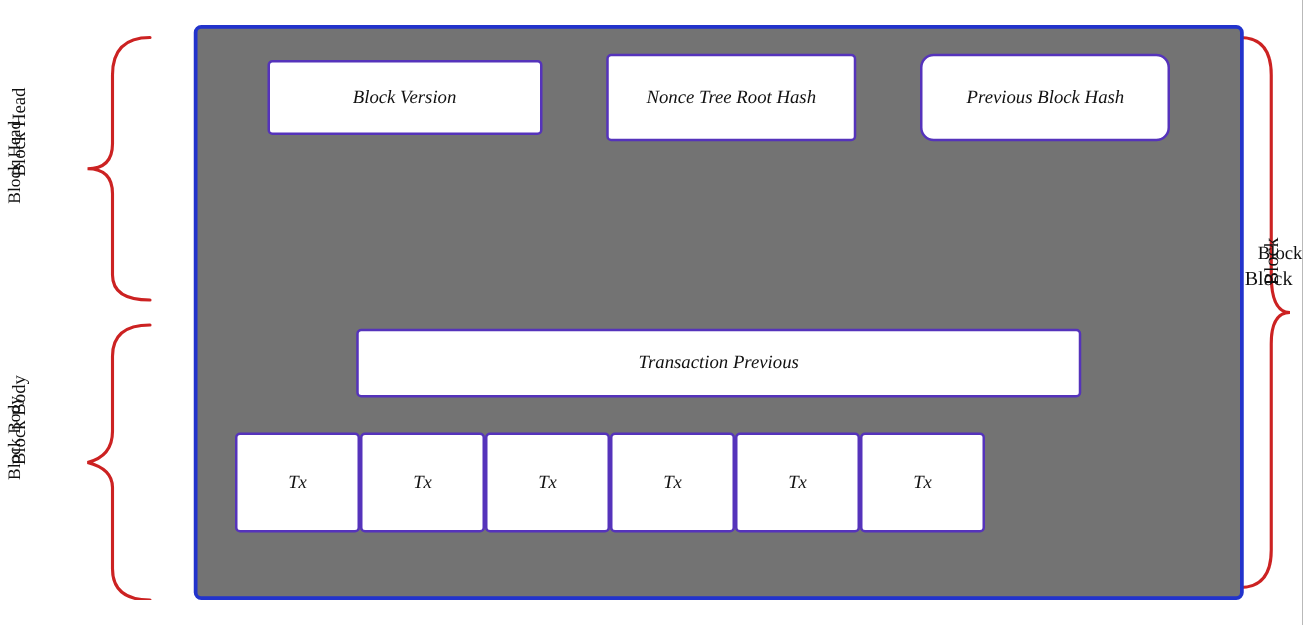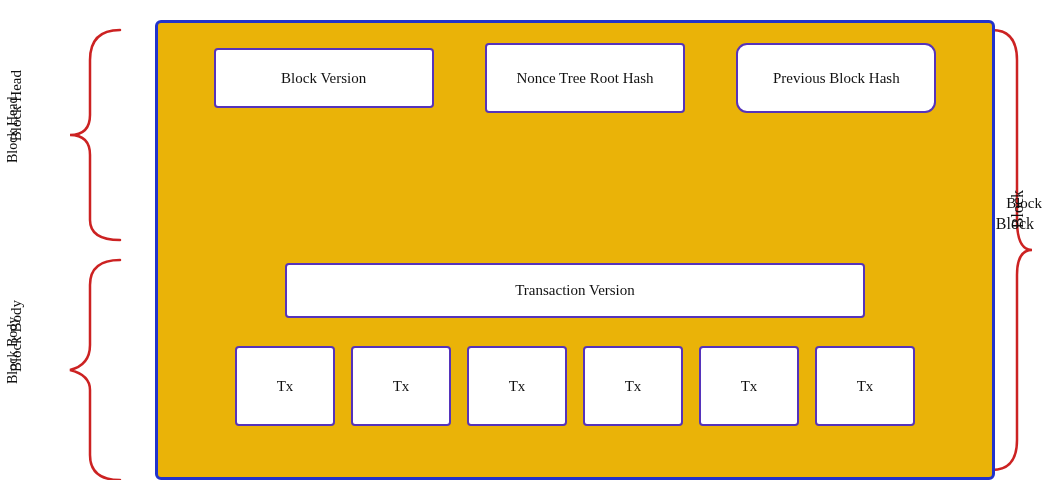--- a/index.html
+++ b/index.html
@@ -21,21 +21,22 @@
 
     
     .main-block {
       position: absolute;
       left: 155px;
       top: 20px;
       width: 840px;
       height: 460px;
       border: 3px solid #2233cc;
       border-radius: 6px;
-      background: #eab308;
+      background: #737373;
+      font-style: italic;
     }
 
     
     .block-head {
       position: absolute;
       left: 0;
       top: 0;
       width: 100%;
       height: 220px;
       padding: 20px 30px;
@@ -83,23 +84,22 @@
     }
 
     .field-box.tx-counter {
       width: 580px;
       height: 55px;
       font-size: 15px;
     }
 
     .tx-row {
       display: flex;
-      justify-content: center;
+      justify-content: flex-start;
       align-items: center;
-      gap: 16px;
     }
 
     .field-box.tx {
       width: 100px;
       height: 80px;
       font-size: 15px;
     }
 
     
     .svg-brace {
@@ -145,21 +145,21 @@
           <span>Previous Block Hash</span>
         </div>
       </div>
 
     </div>
 
     <div class="block-body">
 
       <div class="transaction-counter-wrap">
         <div class="field-box tx-counter">
-          <span>Transaction Version</span>
+          <span>Transaction Previous</span>
         </div>
       </div>
 
       <div class="tx-row">
         <div class="field-box tx">
           <span>Tx</span>
         </div>
         <div class="field-box tx">
           <span>Tx</span>
         </div>

